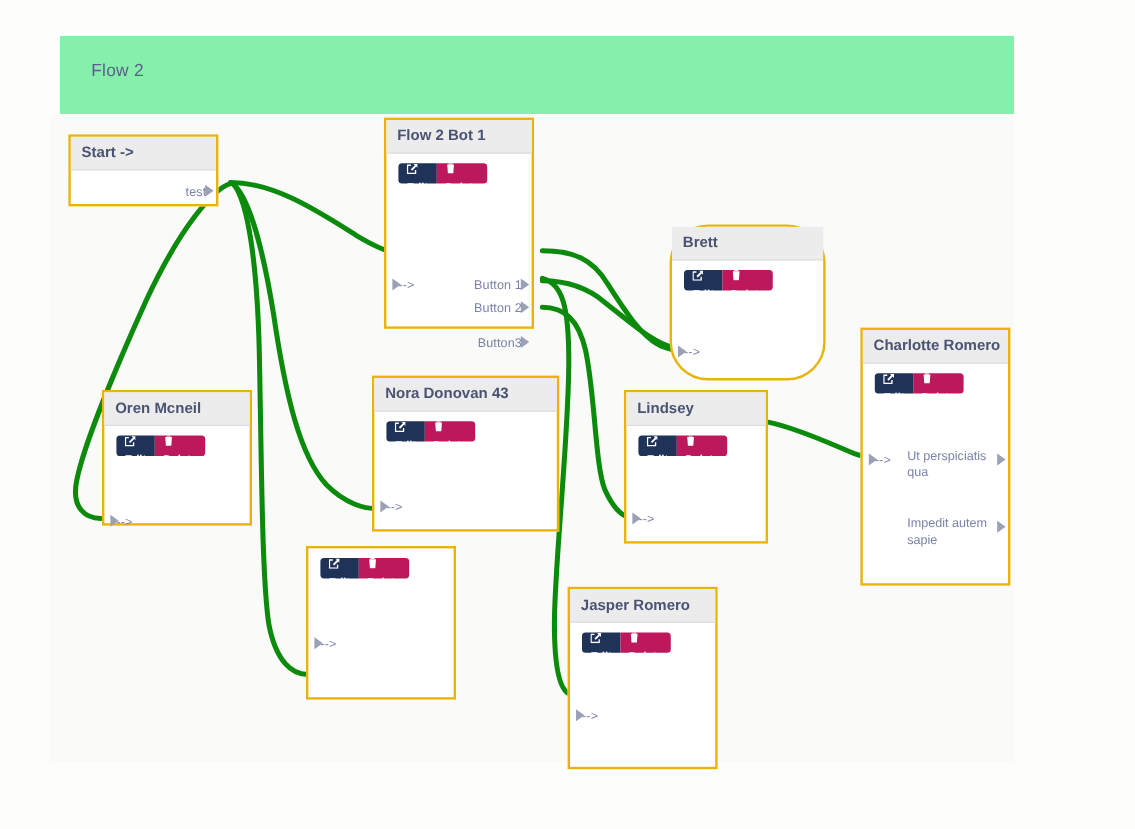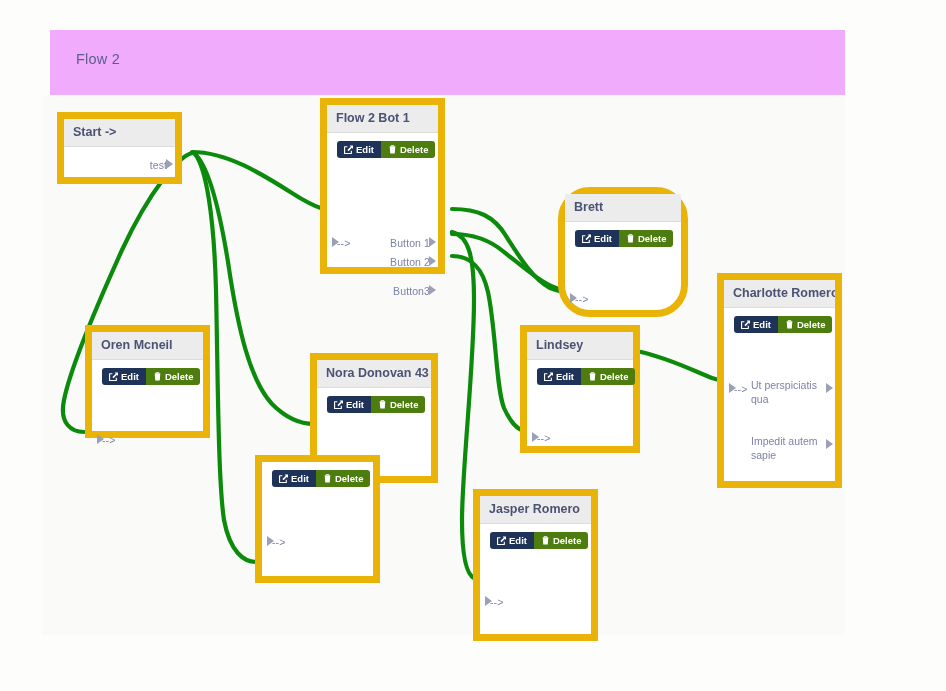--- a/index.html
+++ b/index.html
@@ -20,21 +20,21 @@
   #app {
     position: absolute;
     left: 0; top: 0;
     width: 946px; height: 691px;
     background: #fdfdfc;
   }
   #header-card {
     position: absolute;
     left: 50px; top: 30px;
     width: 795px; height: 65px;
-    background: #f0abfc;
+    background: #86efac;
     box-sizing: border-box;
   }
   #flow-title {
     position: absolute;
     left: 26px; top: 21px;
     font-size: 14.5px;
     color: #5a5f8a;
     letter-spacing: .2px;
   }
   #canvas {
@@ -56,21 +56,21 @@
     fill: none;
     stroke: #0b8a0b;
     stroke-width: 4.2;
     stroke-linecap: round;
   }
 
   
   .node {
     position: absolute;
     background: #ffffff;
-    border: 7px solid #eab308;
+    border: 2px solid #eab308;
     box-sizing: border-box;
   }
   .node-header {
     background: #ececec;
     border-bottom: 1px solid #dcdcdc;
     height: 27px;
     line-height: 27px;
     padding: 0 9px;
     font-size: 12.5px;
     font-weight: bold;
@@ -81,38 +81,39 @@
   .node-body {
     position: relative;
     height: calc(100% - 27px);
   }
   .btn-row {
     padding: 8px 0 0 10px;
     display: flex;
   }
   .btn {
     display: inline-flex;
-    align-items: center;
+    align-items: flex-start;
     gap: 3px;
     font-size: 9.5px;
     font-weight: bold;
     color: #ffffff;
     padding: 0 7px;
     height: 17px;
     line-height: 17px;
     white-space: nowrap;
     border: none;
     cursor: pointer;
+    flex-direction: column;
   }
   .btn-edit {
     background: #1f3359;
     border-radius: 3px 0 0 3px;
   }
   .btn-delete {
-    background: #4d7c0f;
+    background: #be185d;
     border-radius: 0 3px 3px 0;
   }
   .btn svg { display:block; }
 
   
   .port {
     position: absolute;
     font-size: 10.5px;
     color: #7b83a8;
     white-space: nowrap;
@@ -165,21 +166,21 @@
 
     <path class="edge-path" d="M 452,234 C 474,234 490,240 504,252 C 522,266 540,282 556,288 C 562,291 564,292 566,292"></path>
 
     <path class="edge-path" d="M 452,256 C 470,256 482,266 488,292 C 496,330 496,388 504,408 C 512,426 520,430 524,431"></path>
 
     <path class="edge-path" d="M 452,232 C 468,236 474,254 474,300 C 474,366 462,470 462,520 C 462,556 466,574 474,578"></path>
 
     <path class="edge-path" d="M 641,352 C 668,358 692,370 712,378 C 718,380 722,381 726,381"></path>
   </svg>
 
-  <div class="node" style="left:57px; top:112px; width:125px; height:72px;">
+  <div class="node" style="left:57px; top:112px; width:125px; height:60px;">
     <div class="node-header">Start -&gt;</div>
     <div class="node-body">
       <div class="port port-out" style="top:12px;">
         <span>test</span>
         <span class="port-arrow out"></span>
       </div>
     </div>
   </div>
 
   <div class="node" style="left:320px; top:98px; width:125px; height:176px;">
@@ -245,21 +246,21 @@
           <span>Delete</span>
         </button>
       </div>
       <div class="port port-in" style="top:74px;">
         <span class="port-arrow in"></span>
         <span>--&gt;</span>
       </div>
     </div>
   </div>
 
-  <div class="node" style="left:310px; top:313px; width:128px; height:130px;margin-top:40px;">
+  <div class="node" style="left:310px; top:313px; width:156px; height:130px;">
     <div class="node-header">Nora Donovan 43</div>
     <div class="node-body">
       <div class="btn-row">
         <button class="btn btn-edit">
           <span>
             <svg width="9" height="9" viewBox="0 0 16 16">
                 <path fill="#fff" d="M14 1h-4l2 2-6 6 2 2 6-6 2 2V1z"></path>
                 <path fill="#fff" d="M12 10v4H2V4h4V2H1a1 1 0 0 0-1 1v12a1 1 0 0 0 1 1h12a1 1 0 0 0 1-1v-5h-2z"></path>
               </svg>
           </span>

